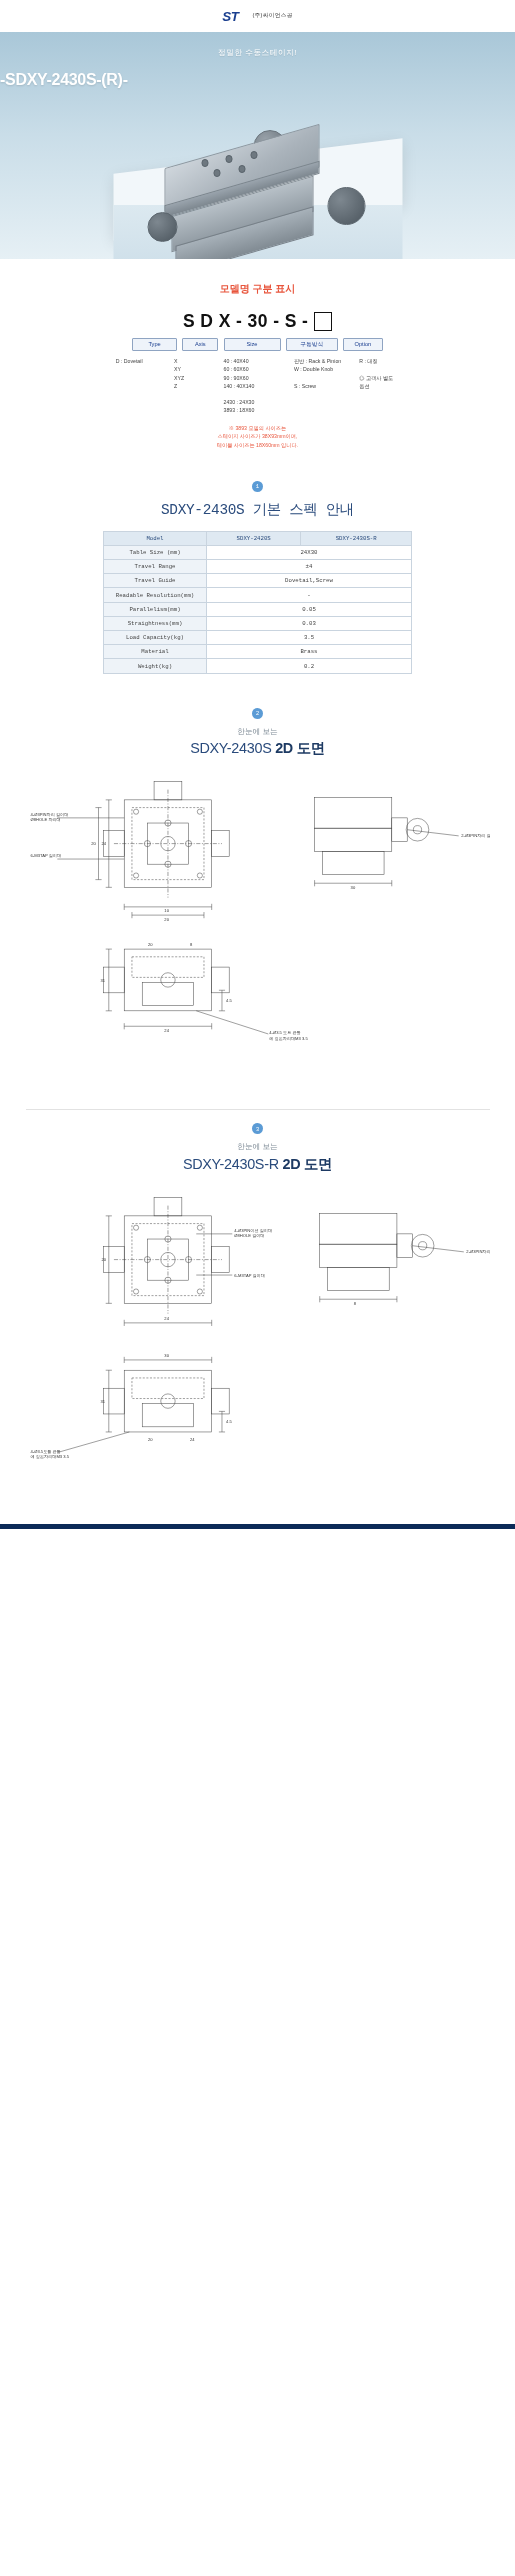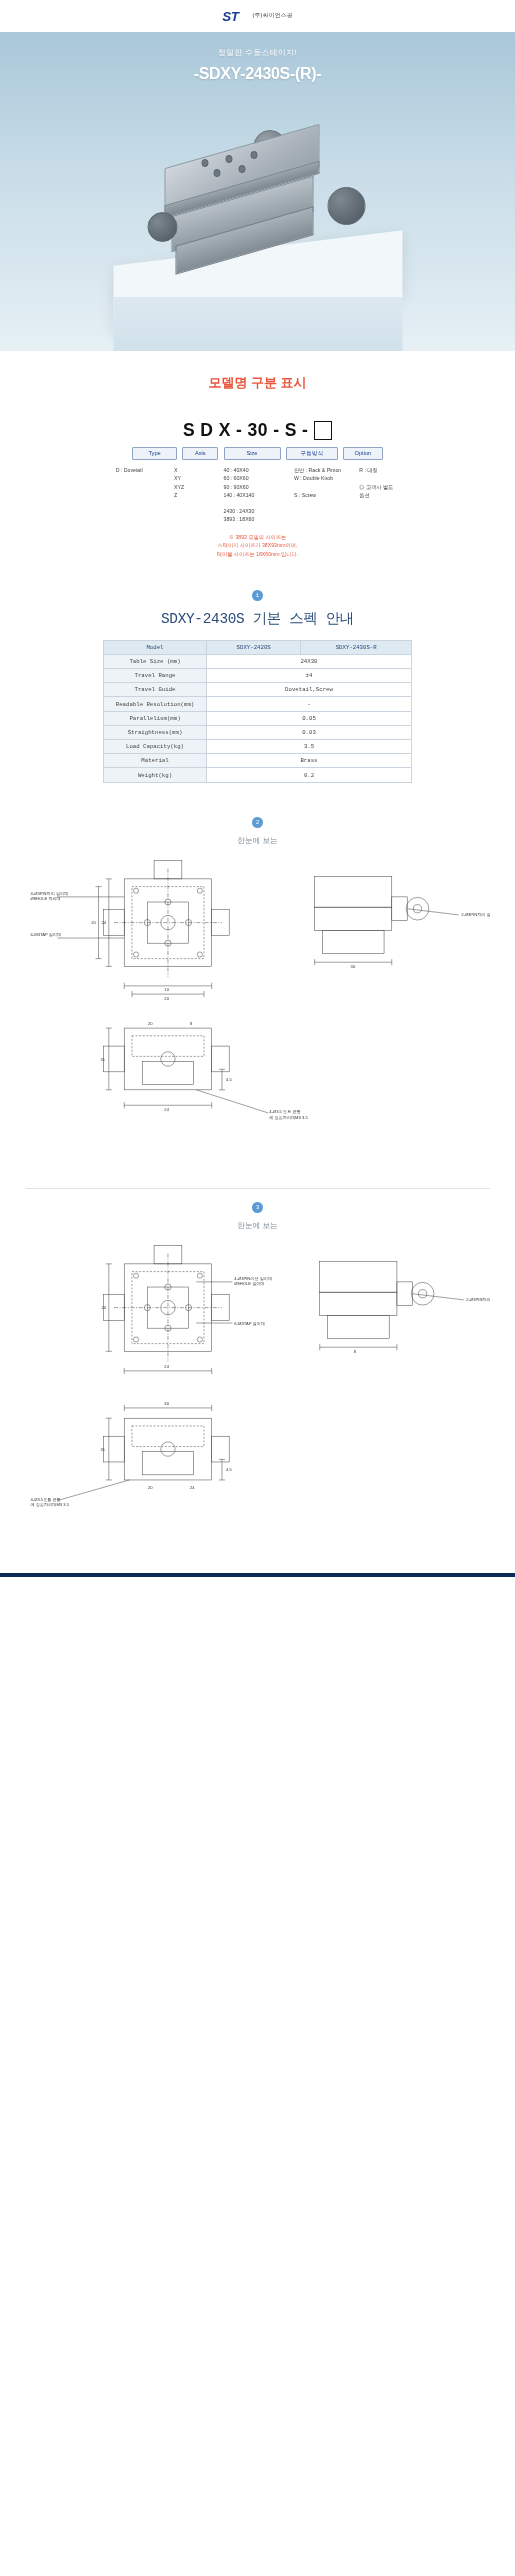--- a/index.html
+++ b/index.html
@@ -35,47 +35,47 @@
     font-size: 5.7px;
     color: #333;
     letter-spacing: 0.3px;
   }
 
   
   .hero {
     background: linear-gradient(180deg, #a9c7d8 0%, #c9dde8 45%, #e6f0f5 100%);
     padding: 15.5px 0 0 0;
     position: relative;
-    height: 319px;
+    height: 227px;
     overflow: hidden;
   }
   .hero-sub {
     text-align: center;
     color: #ffffff;
     font-size: 7.7px;
     letter-spacing: 0.5px;
     margin-bottom: 4.1px;
     text-shadow: 0 0.5px 1px rgba(0,0,0,.12);
   }
   .hero-title {
     text-align: center;
     color: #ffffff;
     font-size: 19px;
     font-weight: bold;
     letter-spacing: -0.5px;
     line-height: 1.25;
     text-shadow: 0 1px 2.1px rgba(0,0,0,.13);
   }
   .hero-title2 {
-    text-align: center;
+    text-align: left;
     color: #ffffff;
     font-size: 16px;
     font-weight: bold;
     letter-spacing: -0.3px;
-    margin-top: 7px;
+    margin-top: 13px;
     text-shadow: 0 1px 2.1px rgba(0,0,0,.13);
   }
 
   
   .pedestal {
     position: absolute;
     left: 50%;
     transform: translateX(-50%);
     bottom: -31px;
     width: 289px;
@@ -165,24 +165,24 @@
   }
 
   
   .model-sec {
     padding: 23px 0 17.5px 0;
     background: #fff;
     text-align: center;
   }
   .model-badge {
     display: inline-block;
-    font-size: 13px;
+    font-size: 10px;
     font-weight: bold;
     color: #e8553c;
-    margin-bottom: 28px;
+    margin-bottom: 15px;
   }
   .code-row {
     display: flex;
     justify-content: center;
     align-items: center;
     gap: 5.2px;
     font-size: 17.5px;
     font-weight: bold;
     color: #111;
     letter-spacing: 0.5px;
@@ -413,20 +413,24 @@
             <th>Weight(kg)</th>
             <td colspan="2">0.2</td>
           </tr>
       </tbody>
     </table>
   </div>
 
   <div class="draw-sec">
     <div class="step">2</div>
     <div class="sec-small">한눈에 보는</div>
+    <div class="sec-title">
+      <span>SDXY-2430S</span>
+      <b>2D 도면</b>
+    </div>
 
     <div class="draw-area" style="height:319px">
       <svg width="464" height="319" viewBox="0 0 900 620">
         <g stroke="#444" fill="none" stroke-width="1">
 
           <rect x="190" y="60" width="170" height="170"></rect>
           <rect x="205" y="75" width="140" height="140" stroke-dasharray="4 3"></rect>
           <rect x="235" y="105" width="80" height="80"></rect>
           <line x1="275" y1="40" x2="275" y2="250" stroke-dasharray="8 3 2 3"></line>
           <line x1="170" y1="145" x2="380" y2="145" stroke-dasharray="8 3 2 3"></line>
@@ -508,20 +512,24 @@
         </g>
       </svg>
     </div>
   </div>
 
   <div class="divider" style="width:464px"></div>
 
   <div class="draw-sec">
     <div class="step">3</div>
     <div class="sec-small">한눈에 보는</div>
+    <div class="sec-title">
+      <span>SDXY-2430S-R</span>
+      <b>2D 도면</b>
+    </div>
 
     <div class="draw-area" style="height:319px">
       <svg width="464" height="319" viewBox="0 0 900 620">
         <g stroke="#444" fill="none" stroke-width="1">
 
           <rect x="190" y="60" width="170" height="170"></rect>
           <rect x="205" y="75" width="140" height="140" stroke-dasharray="4 3"></rect>
           <rect x="235" y="105" width="80" height="80"></rect>
           <line x1="275" y1="40" x2="275" y2="250" stroke-dasharray="8 3 2 3"></line>
           <line x1="170" y1="145" x2="380" y2="145" stroke-dasharray="8 3 2 3"></line>

